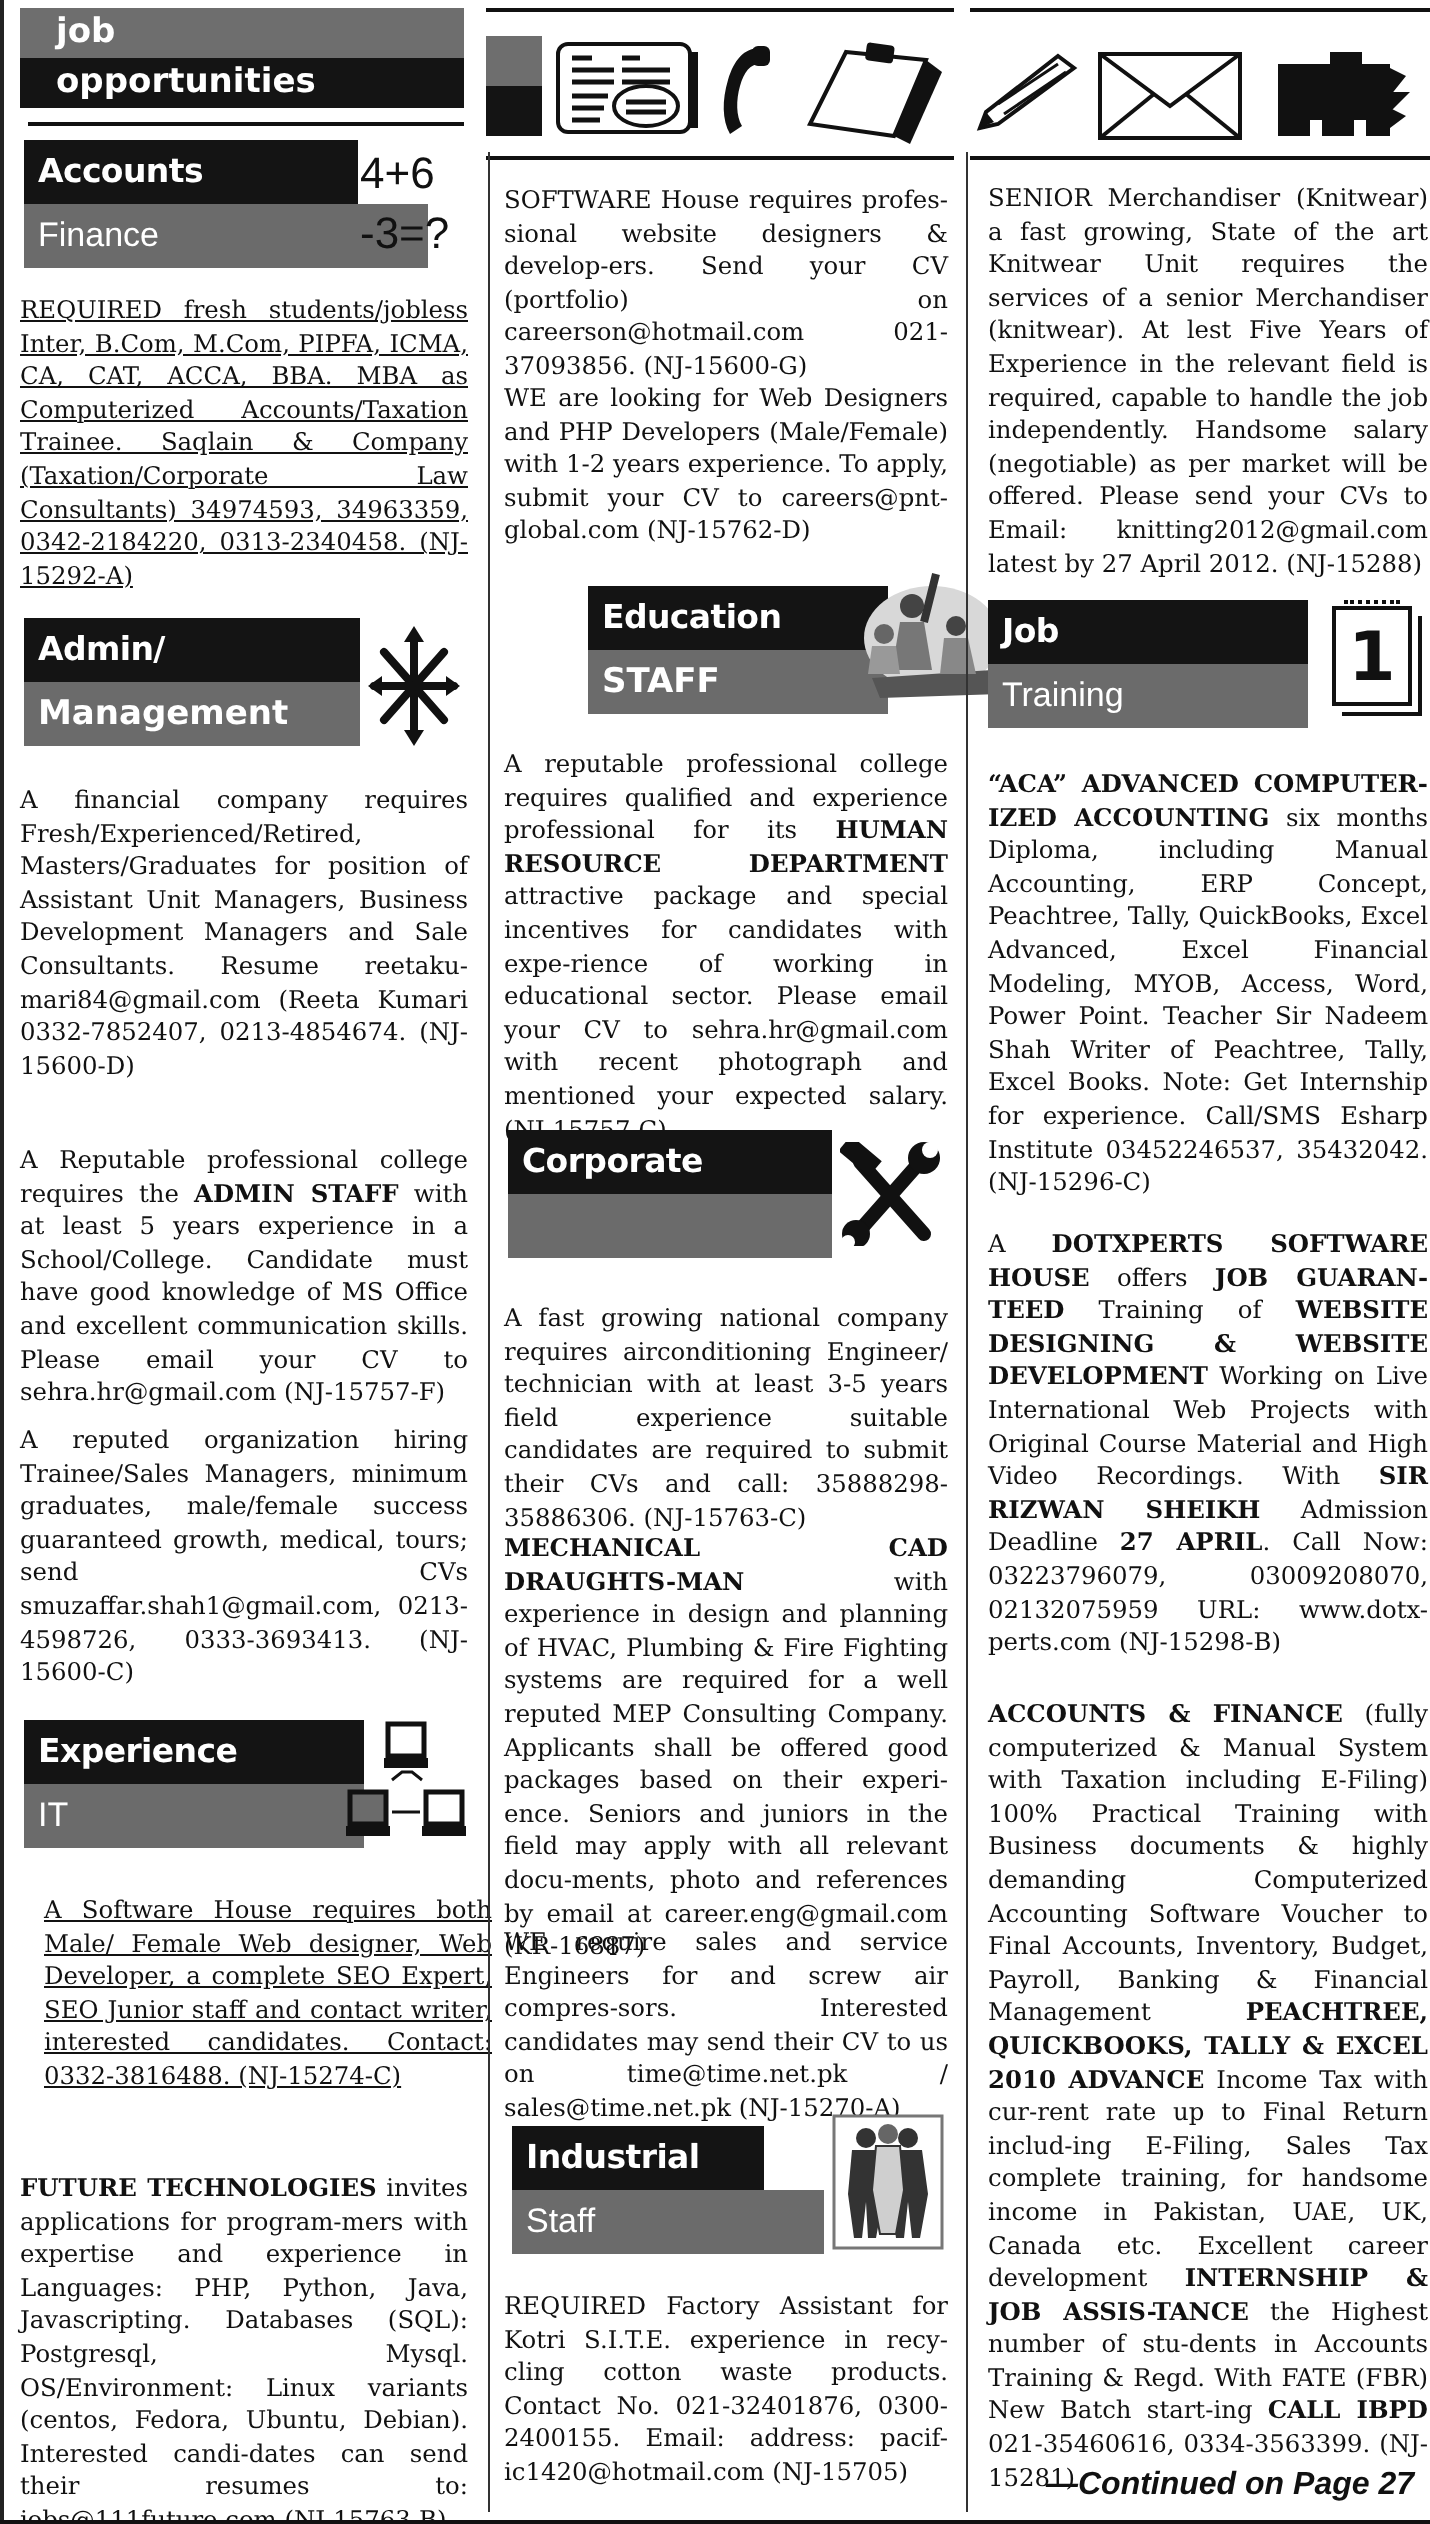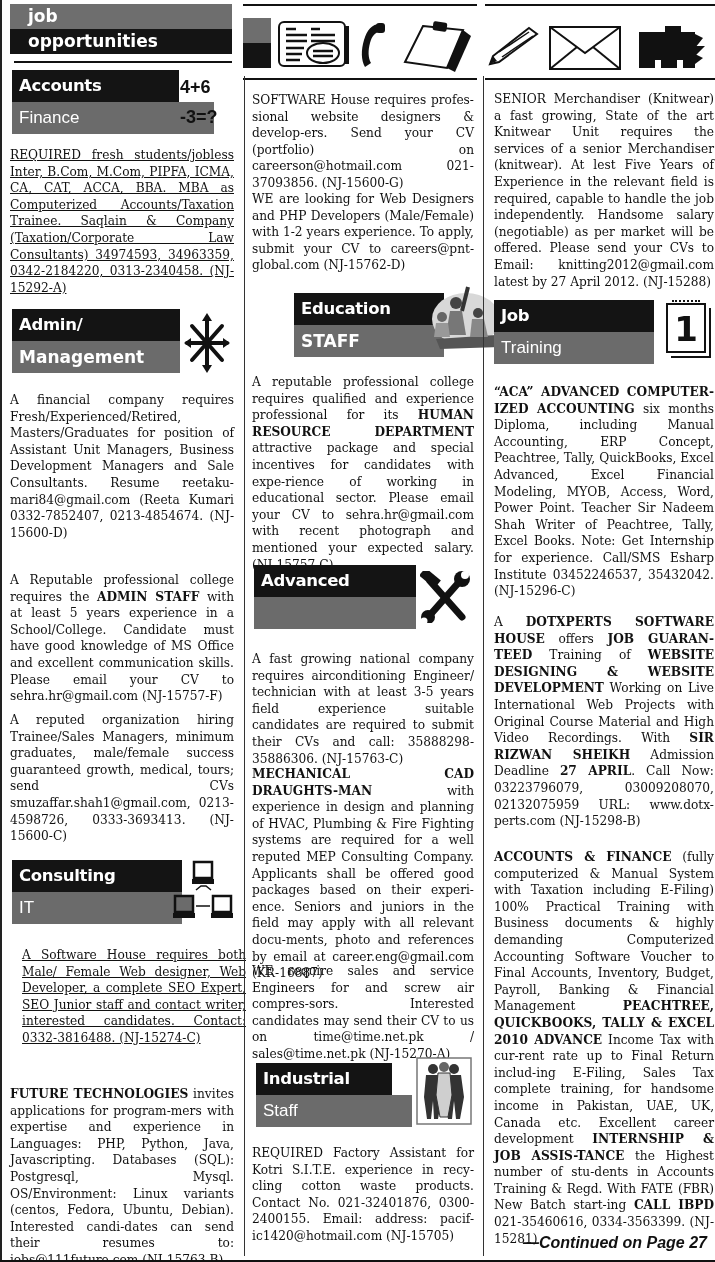--- a/index.html
+++ b/index.html
@@ -91,21 +91,21 @@
   <svg style="left:152px;top:18px" width="72" height="46" viewBox="0 0 72 46">
     <path d="M2 8 H28 V2 H44 V8 H58 V44 H46 V36 H40 V44 H24 V36 H18 V44 H2 Z" fill="#111"></path>
     <path d="M58 10 L66 14 L58 24 Z M58 22 L68 22 L58 32 Z M58 30 L66 34 L58 40 Z" fill="#111"></path>
   </svg>
 </div>
 
 <div class="col" id="col1">
   <div class="cat" style="position:absolute;left:10px;top:70px;width:222px;">
     <div class="bar1" style="width:167px;">Accounts</div>
     <div class="bar2" style="width:202px;">Finance</div>
-    <div class="art" style="left:168px;top:2px;font-family:'Liberation Sans',sans-serif;font-size:18px;line-height:30px;font-weight:bold;">
+    <div class="art" style="left:168px;top:2px;font-family:'Liberation Sans',sans-serif;font-size:22px;line-height:30px;">
       <div>4+6</div>
       <div>-3=?</div>
     </div>
   </div>
 
   <div class="ad" style="position:absolute;left:8px;top:147px;width:224px;text-decoration:underline;">REQUIRED fresh students/jobless Inter, B.Com, M.Com, PIPFA, ICMA, CA, CAT, ACCA, BBA. MBA as Computerized Accounts/Taxation Trainee. Saqlain &amp; Company (Taxation/Corporate Law Consultants) 34974593, 34963359, 0342-2184220, 0313-2340458. (NJ-15292-A)</div>
 
   <div class="cat" style="position:absolute;left:10px;top:309px;width:222px;">
     <div class="bar1" style="width:168px;">Admin/</div>
     <div class="bar2 bold" style="width:168px;">Management</div>
@@ -125,21 +125,21 @@
     </svg>
   </div>
 
   <div class="ad" style="position:absolute;left:8px;top:392px;width:224px;">A financial company requires Fresh/Experienced/Retired, Masters/Graduates for position of Assistant Unit Managers, Business Development Managers and Sale Consultants. Resume reetaku-mari84@gmail.com (Reeta Kumari 0332-7852407, 0213-4854674. (NJ-15600-D)</div>
   <div class="ad" style="position:absolute;left:8px;top:572px;width:224px;">
     <span>A Reputable professional college requires the </span><b>ADMIN STAFF</b><span> with at least 5 years experience in a School/College. Candidate must have good knowledge of MS Office and excellent communication skills. Please email your CV to sehra.hr@gmail.com (NJ-15757-F)</span>
   </div>
   <div class="ad" style="position:absolute;left:8px;top:712px;width:224px;">A reputed organization hiring Trainee/Sales Managers, minimum graduates, male/female success guaranteed growth, medical, tours; send CVs smuzaffar.shah1@gmail.com, 0213-4598726, 0333-3693413. (NJ-15600-C)</div>
 
   <div class="cat" style="position:absolute;left:10px;top:860px;width:222px;">
-    <div class="bar1" style="width:170px;">Consulting</div>
+    <div class="bar1" style="width:170px;">Experience</div>
     <div class="bar2" style="width:170px;">IT</div>
     <svg class="art" style="left:156px;top:0px" width="70" height="66" viewBox="0 0 70 66">
       <rect x="26" y="2" width="18" height="16" fill="#fff" stroke="#111" stroke-width="2.5"></rect>
         <rect x="24" y="19" width="22" height="5" fill="#111"></rect>
       <rect x="7" y="36" width="18" height="16" fill="#6b6b6b" stroke="#111" stroke-width="2.5"></rect>
         <rect x="5" y="53" width="22" height="5" fill="#111"></rect>
       <rect x="45" y="36" width="18" height="16" fill="#fff" stroke="#111" stroke-width="2.5"></rect>
         <rect x="43" y="53" width="22" height="5" fill="#111"></rect>
       <g stroke="#111" stroke-width="1.5" fill="none">
           <polyline points="28,30 33,26 38,26 43,30"></polyline>
@@ -174,21 +174,21 @@
       <circle cx="16" cy="34" r="5" fill="#666"></circle>
         <path d="M10 40 L22 40 L24 54 L8 54 Z" fill="#999"></path>
     </svg>
   </div>
 
   <div class="ad" style="position:absolute;left:4px;top:374px;width:222px;">
     <span>A reputable professional college requires qualified and experience professional for its </span><b>HUMAN RESOURCE DEPARTMENT</b><span> attractive package and special incentives for candidates with expe-rience of working in educational sector. Please email your CV to sehra.hr@gmail.com with recent photograph and mentioned your expected salary. (NJ-15757-C)</span>
   </div>
 
   <div class="cat" style="position:absolute;left:6px;top:565px;width:220px;">
-    <div class="bar1" style="width:162px;">Advanced</div>
+    <div class="bar1" style="width:162px;">Corporate</div>
     <div class="bar2" style="width:162px;"></div>
     <svg class="art" style="left:166px;top:6px" width="50" height="52" viewBox="0 0 50 52">
       <g stroke="#111" stroke-width="7" stroke-linecap="round">
           <line x1="10" y1="10" x2="42" y2="46"></line>
           <line x1="40" y1="10" x2="10" y2="44"></line>
         </g>
       <rect x="0" y="2" width="20" height="10" fill="#111" transform="rotate(40 10 7)"></rect>
       <circle cx="42" cy="8" r="8" fill="#111"></circle>
         <circle cx="45" cy="4" r="4" fill="#fff"></circle>
       <circle cx="8" cy="46" r="7" fill="#111"></circle>
@@ -196,21 +196,21 @@
     </svg>
   </div>
 
   <div class="ad" style="position:absolute;left:4px;top:651px;width:222px;">A fast growing national company requires airconditioning Engineer/ technician with at least 3-5 years field experience suitable candidates are required to submit their CVs and call: 35888298-35886306. (NJ-15763-C)</div>
   <div class="ad" style="position:absolute;left:4px;top:766px;width:222px;">
     <b>MECHANICAL CAD DRAUGHTS-MAN</b><span> with experience in design and planning of HVAC, Plumbing &amp; Fire Fighting systems are required for a well reputed MEP Consulting Company. Applicants shall be offered good packages based on their experi-ence. Seniors and juniors in the field may apply with all relevant docu-ments, photo and references by email at career.eng@gmail.com (KR-16887)</span>
   </div>
   <div class="ad" style="position:absolute;left:4px;top:963px;width:222px;">WE require sales and service Engineers for and screw air compres-sors. Interested candidates may send their CV to us on time@time.net.pk / sales@time.net.pk (NJ-15270-A)</div>
 
   <div class="cat" style="position:absolute;left:8px;top:1063px;width:218px;">
-    <div class="bar1" style="width:136px;">Industrial</div>
+    <div class="bar1" style="width:126px;">Industrial</div>
     <div class="bar2" style="width:156px;">Staff</div>
     <svg class="art" style="left:160px;top:-6px" width="56" height="68" viewBox="0 0 56 68">
       <rect x="1" y="1" width="54" height="66" fill="#fff" stroke="#777" stroke-width="1.5"></rect>
       <g fill="#333">
           <circle cx="17" cy="12" r="5"></circle>
           <path d="M10 18 L24 18 L26 40 L22 62 L18 62 L17 44 L15 62 L11 62 L8 40 Z"></path>
       <circle cx="38" cy="12" r="5"></circle>
           <path d="M31 18 L45 18 L48 40 L44 62 L40 62 L38 44 L36 62 L32 62 L29 40 Z"></path>
         </g>
       <circle cx="28" cy="10" r="5" fill="#666"></circle>

